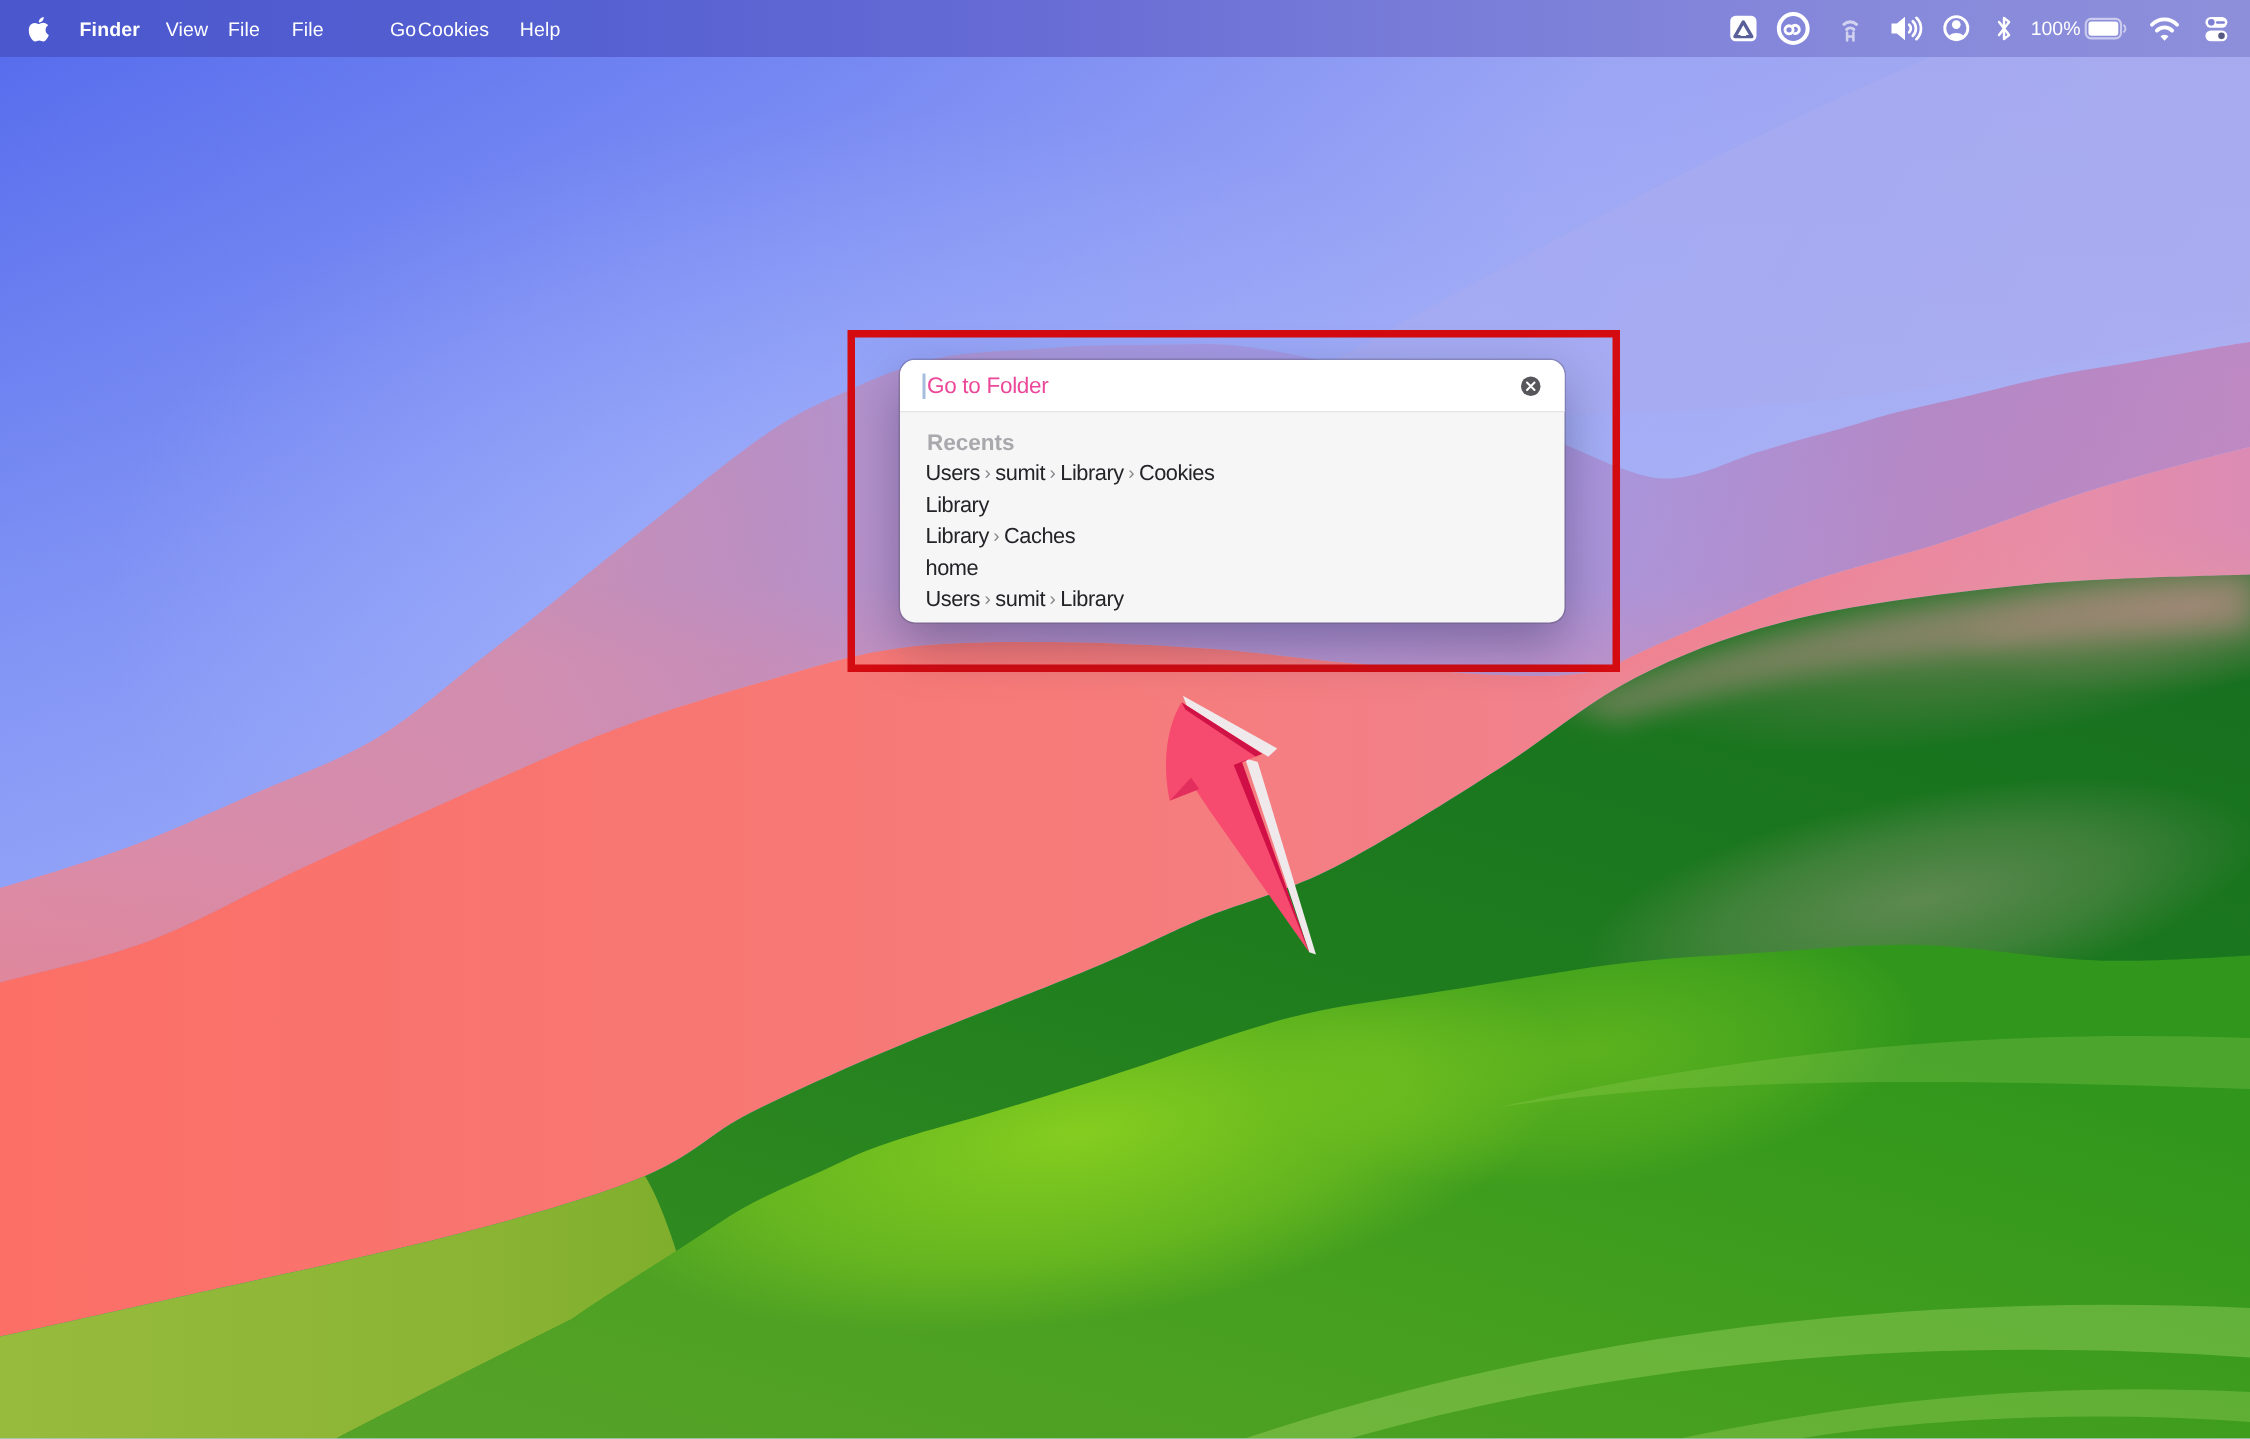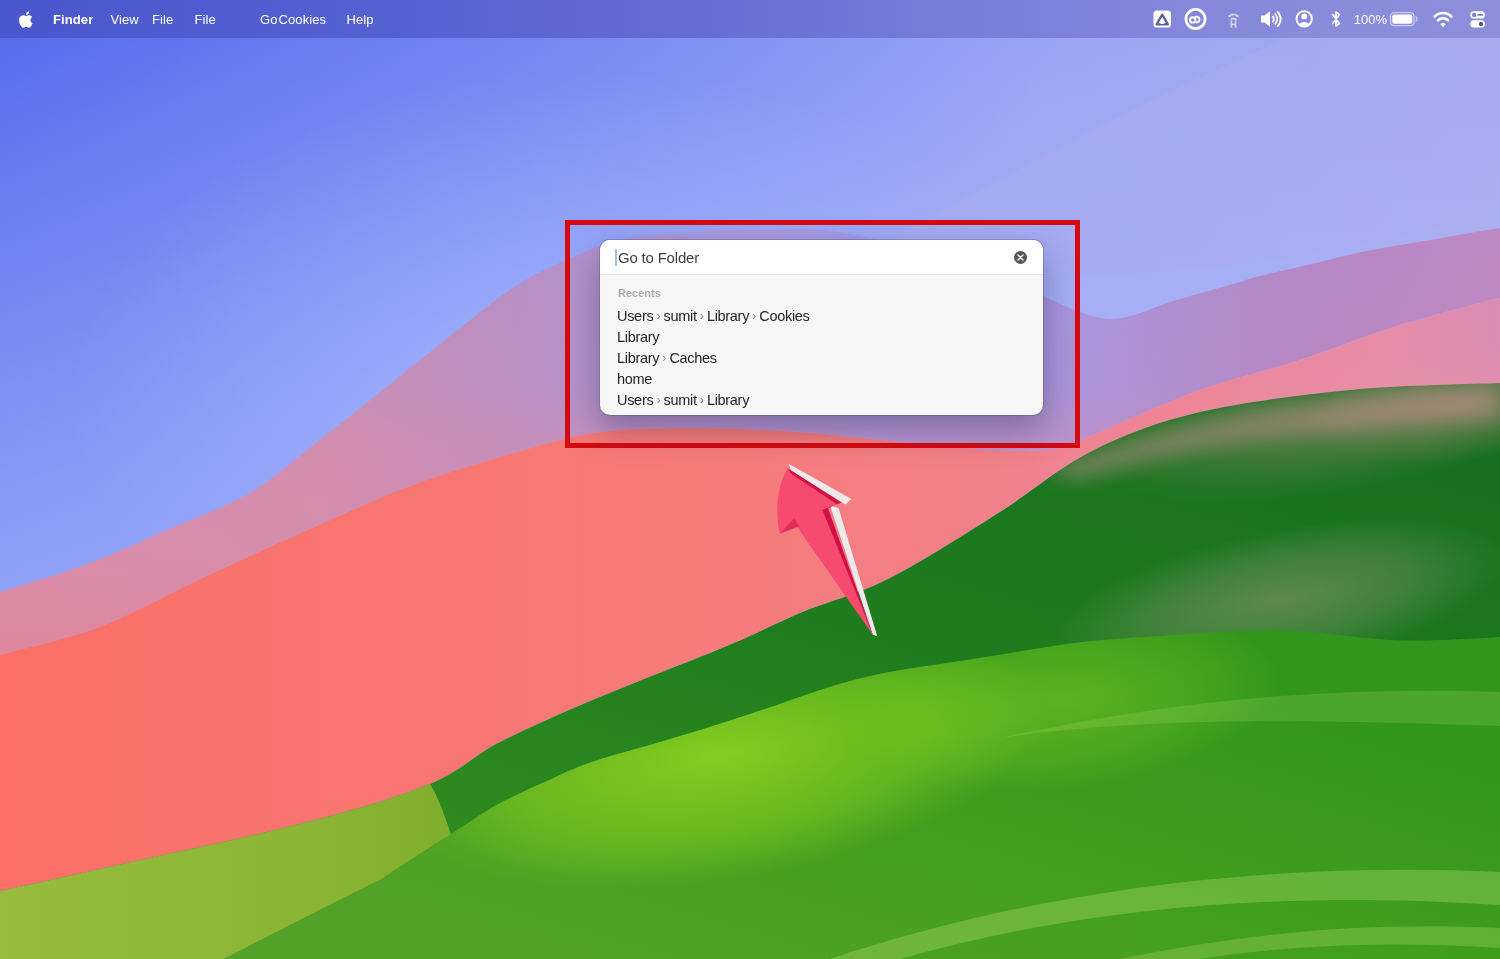--- a/index.html
+++ b/index.html
@@ -15,25 +15,25 @@
   #redrect{position:absolute;left:565px;top:220px;width:515px;height:228px;
     border:5px solid #d40b11;box-sizing:border-box;}
   
   #dlg{position:absolute;left:600px;top:240px;width:443px;height:175px;
     background:#f7f6f7;border-radius:10px;
     box-shadow:0 0 0 1px rgba(90,80,110,.35), 0 14px 34px rgba(30,20,60,.35);}
   #dlgtop{position:absolute;left:0;top:0;width:443px;height:35px;background:#ffffff;
     border-radius:10px 10px 0 0;border-bottom:1px solid #e4e3e5;box-sizing:border-box;}
   #caret{position:absolute;left:15px;top:9px;width:1.5px;height:17px;background:#a5bede;}
   #ph{position:absolute;left:18px;top:0;height:35px;display:flex;align-items:center;
-    font-size:15px;letter-spacing:-0.2px;color:#404040;}
+    font-size:15px;letter-spacing:-0.2px;color:#ec4899;}
   #xbtn{position:absolute;right:16px;top:11px;width:13px;height:13px;border-radius:50%;
     background:#57565a;}
   #xbtn svg{position:absolute;left:3px;top:3px;}
-  #recents{position:absolute;left:18px;top:47px;font-size:11px;font-weight:bold;color:#a9a9ad;}
+  #recents{position:absolute;left:18px;top:47px;font-size:15px;font-weight:bold;color:#a9a9ad;}
   .row{position:absolute;left:17px;font-size:14.5px;letter-spacing:-0.3px;color:#242428;white-space:nowrap;}
   .ch{color:#86868b;font-size:12.5px;padding:0 3px;position:relative;top:-1px;letter-spacing:0;}
   
   #arrow{position:absolute;left:770px;top:455px;}
 </style>
 </head>
 <body>
 <div id="stage">
   <svg id="wall" width="1500" height="959" viewBox="0 0 1500 959">
     <defs>

